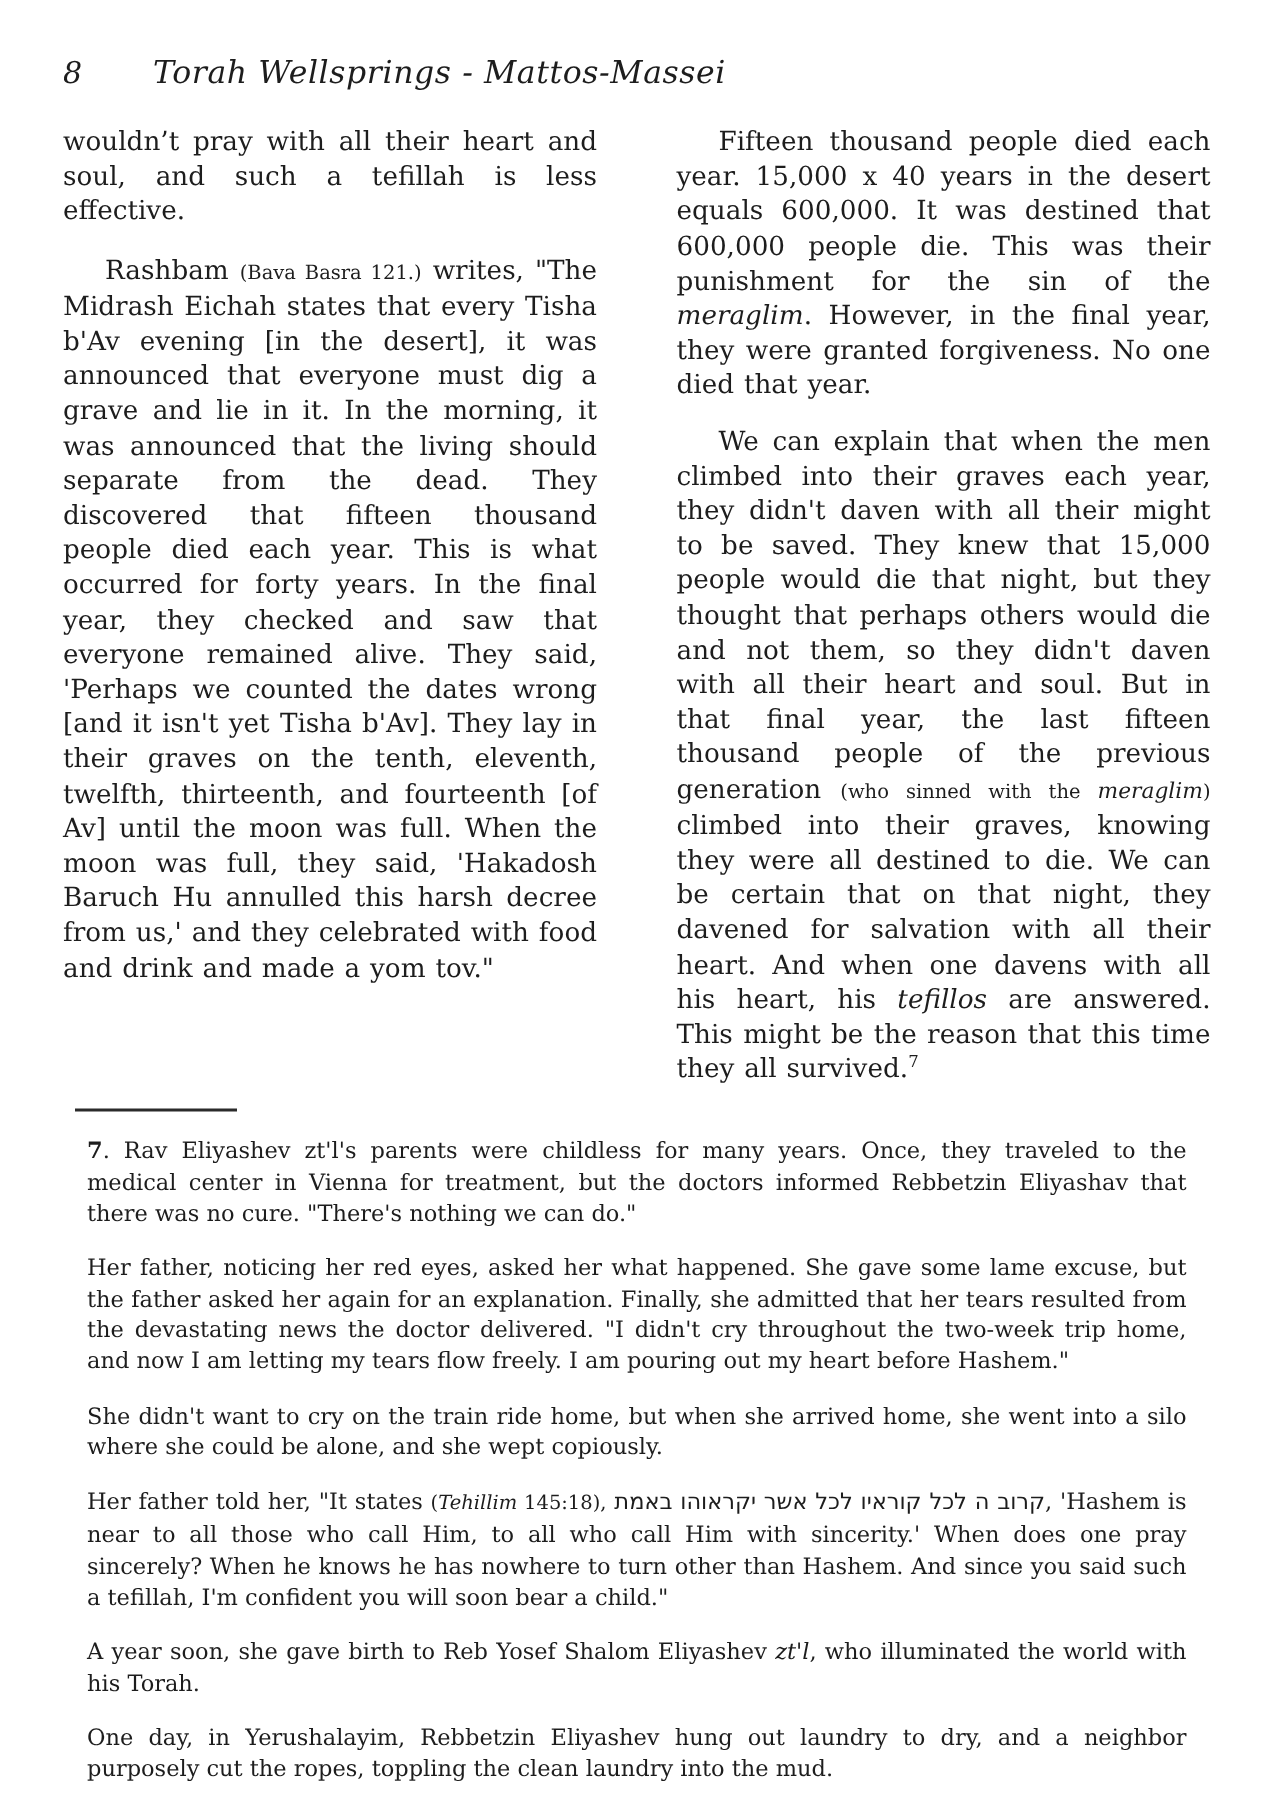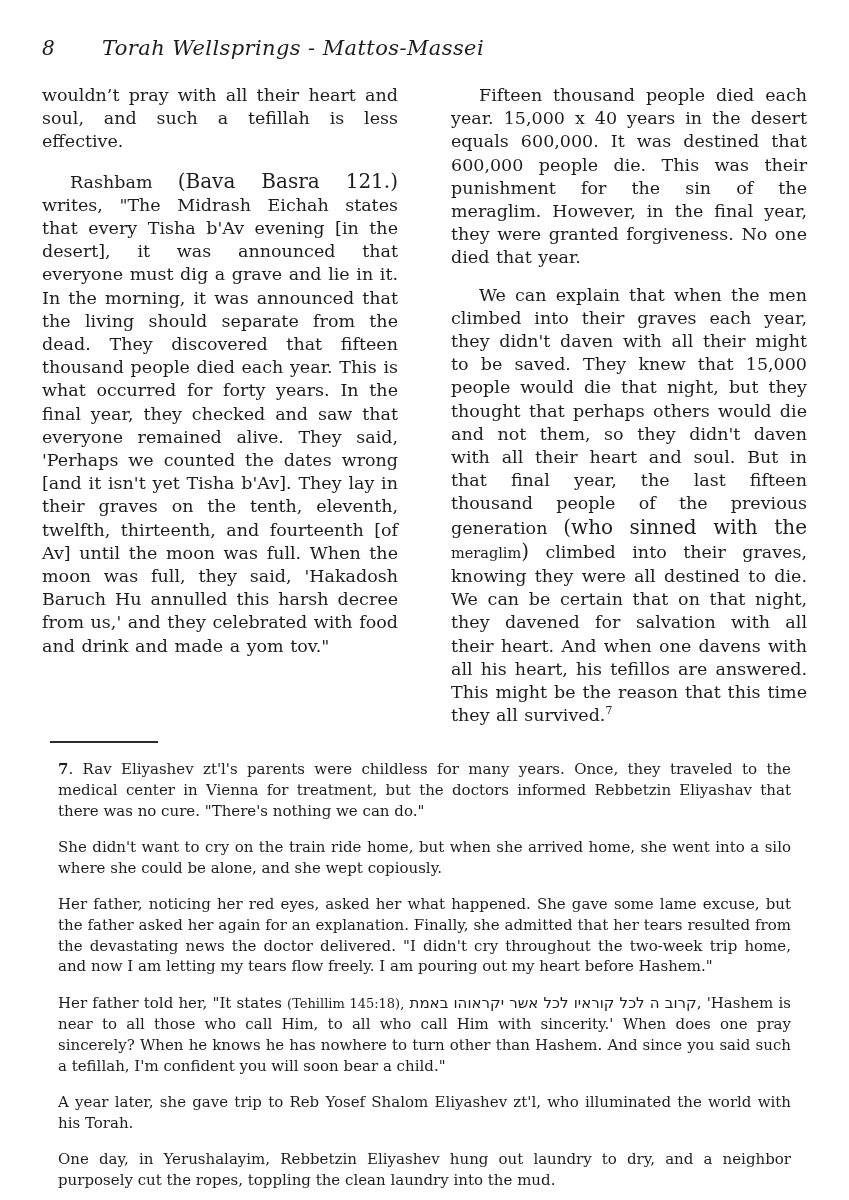--- a/index.html
+++ b/index.html
@@ -35,23 +35,23 @@
     flex: 1;
     text-align: justify;
     font-size: 17.5px;
     line-height: 23.2px;
     word-spacing: 1px;
   }
   .col p { margin: 0; }
   .indent { text-indent: 28px; }
   .mt  { margin-top: 16px !important; }
   .mt2 { margin-top: 14px !important; }
-  .it { }
+  .it { font-style: italic; }
   .bd { font-weight: bold; }
-  .sm { font-size: 20px; }
+  .sm { font-size: 13px; }
   .sm.it { font-size: 14.5px; }
   .sup { vertical-align: super; font-size: 11px; line-height: 0; }
   .he { font-size: 16px; font-family: "DejaVu Serif", "DejaVu Sans", serif; }
   .divider {
     border: none;
     border-top: 2px solid #2b2b2b;
     width: 108px;
     margin: 14px 0 0 8px;
   }
   .footnotes {
@@ -83,23 +83,23 @@
     <div class="col">
       <p class="indent"><span>Fifteen thousand people died each year. 15,000 x 40 years in the desert equals 600,000. It was destined that 600,000 people die. This was their punishment for the sin of the </span><span class="it">meraglim</span><span>. However, in the final year, they were granted forgiveness. No one died that year.</span></p>
       <p class="indent mt2"><span>We can explain that when the men climbed into their graves each year, they didn't daven with all their might to be saved. They knew that 15,000 people would die that night, but they thought that perhaps others would die and not them, so they didn't daven with all their heart and soul. But in that final year, the last fifteen thousand people of the previous generation </span><span class="sm">(who sinned with the </span><span class="sm it">meraglim</span><span class="sm">)</span><span> climbed into their graves, knowing they were all destined to die. We can be certain that on that night, they davened for salvation with all their heart. And when one davens with all his heart, his </span><span class="it">tefillos</span><span> are answered. This might be the reason that this time they all survived.</span><span class="sup">7</span></p>
     </div>
   </div>
 
   <hr class="divider">
 
   <div class="footnotes">
     <p><span class="bd">7</span><span>. Rav Eliyashev zt'l's parents were childless for many years. Once, they traveled to the medical center in Vienna for treatment, but the doctors informed Rebbetzin Eliyashav that there was no cure. "There's nothing we can do."</span></p>
+    <p><span>Her father, noticing her red eyes, asked her what happened. She gave some lame excuse, but the father asked her again for an explanation. Finally, she admitted that her tears resulted from the devastating news the doctor delivered. "I didn't cry throughout the two-week trip home, and now I am letting my tears flow freely. I am pouring out my heart before Hashem."</span></p>
     <p><span>She didn't want to cry on the train ride home, but when she arrived home, she went into a silo where she could be alone, and she wept copiously.</span></p>
-    <p><span>Her father, noticing her red eyes, asked her what happened. She gave some lame excuse, but the father asked her again for an explanation. Finally, she admitted that her tears resulted from the devastating news the doctor delivered. "I didn't cry throughout the two-week trip home, and now I am letting my tears flow freely. I am pouring out my heart before Hashem."</span></p>
     <p><span>Her father told her, "It states </span><span class="sm">(</span><span class="sm it">Tehillim</span><span class="sm"> 145:18),</span><span> </span><span class="he">קרוב ה לכל קוראיו לכל אשר יקראוהו באמת</span><span>, 'Hashem is near to all those who call Him, to all who call Him with sincerity.' When does one pray sincerely? When he knows he has nowhere to turn other than Hashem. And since you said such a tefillah, I'm confident you will soon bear a child."</span></p>
-    <p><span>A year later, she gave trip to Reb Yosef Shalom Eliyashev </span><span class="it">zt'l</span><span>, who illuminated the world with his Torah.</span></p>
+    <p><span>A year soon, she gave birth to Reb Yosef Shalom Eliyashev </span><span class="it">zt'l</span><span>, who illuminated the world with his Torah.</span></p>
     <p><span>One day, in Yerushalayim, Rebbetzin Eliyashev hung out laundry to dry, and a neighbor purposely cut the ropes, toppling the clean laundry into the mud.</span></p>
     <p><span>There's another story on how this righteous woman merited bearing a holy son, Reb Yosef Shalom Eliyashev.</span></p>
     <p><span>Rebbetzin Eliyashev didn’t complain, although she would have to clean all the clothes again by hand. She didn’t even tell her husband about it.</span></p>
 
   </div>
 
 </div>
 
 </body></html>

